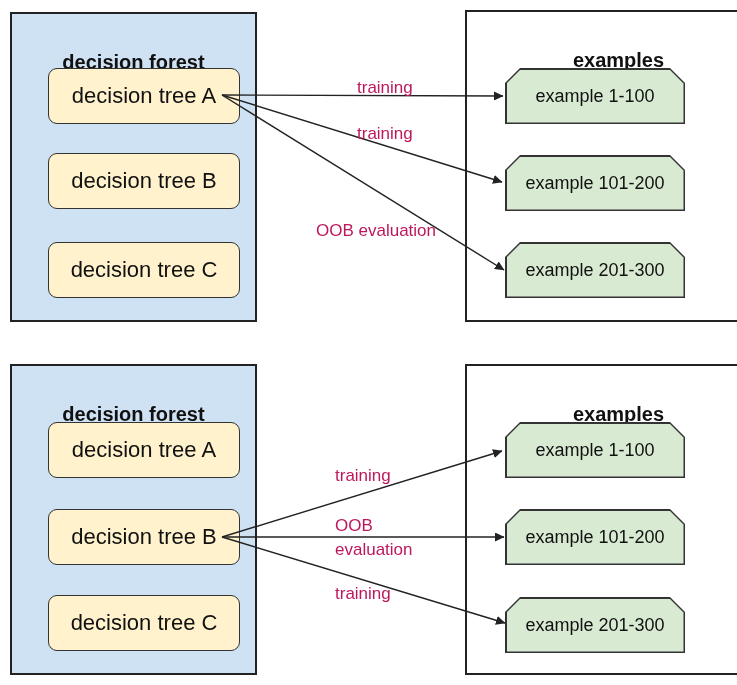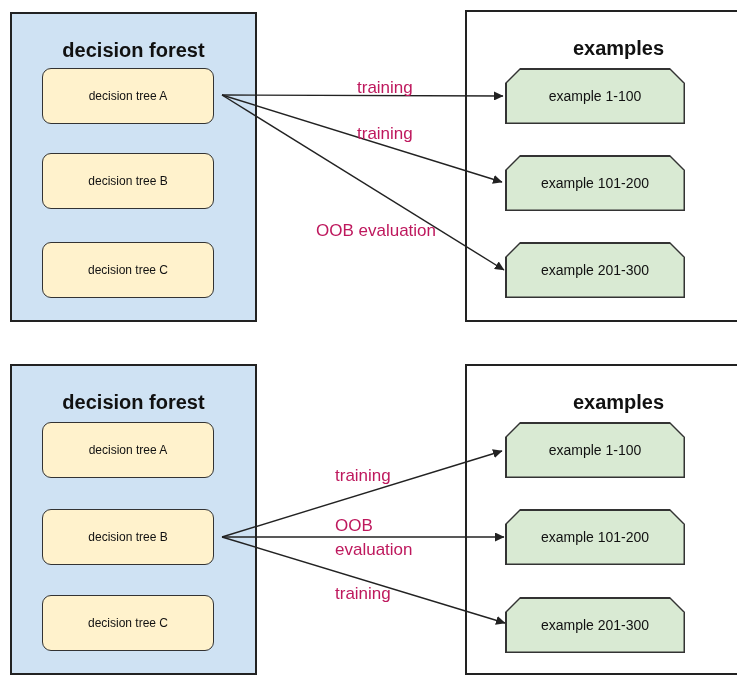--- a/index.html
+++ b/index.html
@@ -10,47 +10,47 @@
 
   
   .panel { position:absolute; box-sizing:border-box; }
   .forest-panel { left:10px; width:247px; background:var(--forest-fill,#cfe2f3); border:2px solid #222; }
   .examples-panel { left:465px; width:307px; background:var(--panel-bg,#ffffff); border:2px solid #222; }
   .d1.forest-panel  { top:12px;  height:310px; }
   .d1.examples-panel{ top:10px;  height:312px; }
   .d2.forest-panel  { top:364px; height:311px; }
   .d2.examples-panel{ top:364px; height:311px; }
 
-  .panel-title { margin:0; padding-top:25px; text-align:center; font-size:20px; font-weight:bold; color:#111; }
+  .panel-title { margin:12px; padding-top:25px; text-align:center; font-size:20px; font-weight:bold; color:#111; }
 
   
   .tree-node {
-    position:absolute; left:30px; width:172px; height:56px;
+    position:absolute; left:36px; width:192px; height:56px;
     background:var(--tree-fill,#fff2cc); border:1.5px solid #333; border-radius:9px;
     display:flex; align-items:center; justify-content:center;
-    font-size:12px; box-sizing:border-box;
+    font-size:22px; box-sizing:border-box;
   }
   .d1 .tree-node.r1 { top:54px; }  .d1 .tree-node.r2 { top:139px; } .d1 .tree-node.r3 { top:228px; }
   .d2 .tree-node.r1 { top:56px; }  .d2 .tree-node.r2 { top:143px; } .d2 .tree-node.r3 { top:229px; }
 
   
   .example-node { position:absolute; left:38px; width:180px; height:56px; }
   .d1 .example-node.r1 { top:56px; }  .d1 .example-node.r2 { top:143px; } .d1 .example-node.r3 { top:230px; }
   .d2 .example-node.r1 { top:56px; }  .d2 .example-node.r2 { top:143px; } .d2 .example-node.r3 { top:231px; }
   .example-node .shape-border {
     position:absolute; inset:0; background:#333;
     clip-path:polygon(15px 0, calc(100% - 15px) 0, 100% 15px, 100% 100%, 0 100%, 0 15px);
   }
   .example-node .shape-fill {
     position:absolute; inset:1.5px; background:var(--example-fill,#d9ead3);
     clip-path:polygon(14px 0, calc(100% - 14px) 0, 100% 14px, 100% 100%, 0 100%, 0 14px);
   }
   .example-node .node-label {
     position:absolute; inset:0; display:flex; align-items:center; justify-content:center;
-    font-size:14px;
+    font-size:18px;
   }
 
   
   .arrows { position:absolute; left:0; top:0; width:737px; height:685px; pointer-events:none; color:var(--line,#222222); }
   .arrow-label { position:absolute; font-size:17px; color:#be185d; white-space:nowrap; }
   .arrow-label.wrap { white-space:normal; width:84px; line-height:24px; }
   .lbl-t0 { left:357px; top:78px; }
   .lbl-t1 { left:357px; top:124px; }
   .lbl-t2 { left:316px; top:221px; }
   .lbl-b0 { left:335px; top:466px; }

